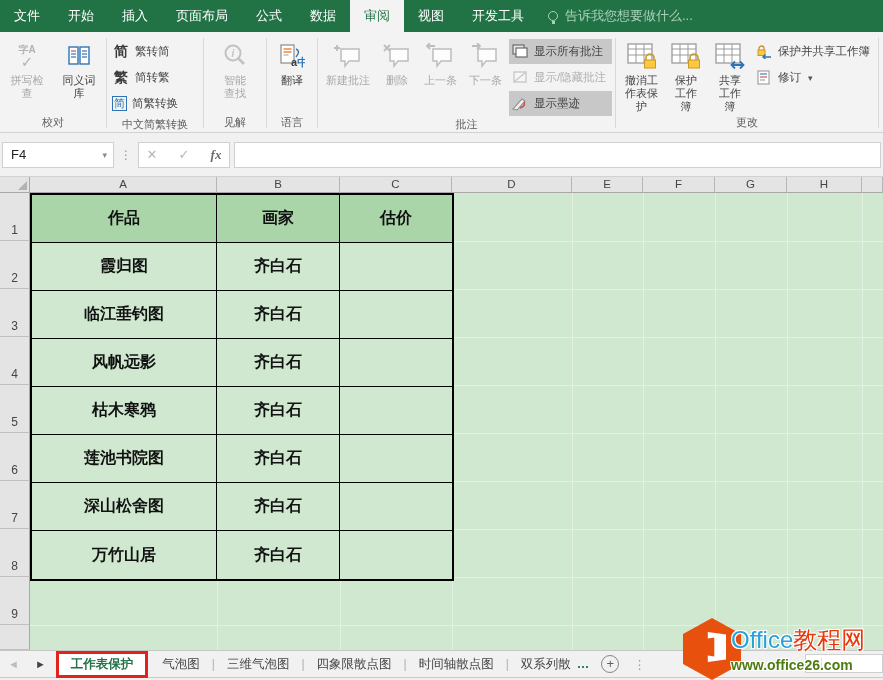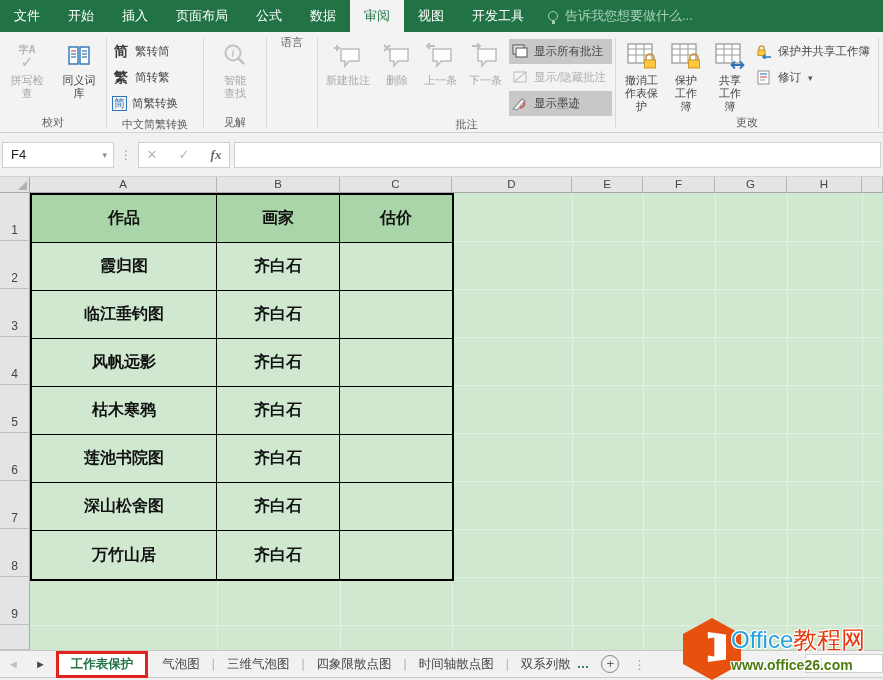--- a/index.html
+++ b/index.html
@@ -171,20 +171,35 @@
           </svg>
         </span>
         <span class="blabel"><span>智能</span><br><span>查找</span></span>
       </div>
     </div>
     <div class="glabel">见解</div>
   </div>
   <div class="vsep"></div>
 
   <div class="rgroup" style="width:50px">
+    <div class="gcontent" style="justify-content:center">
+      <div class="bigbtn">
+        <span class="iconbox">
+          <svg width="26" height="26" viewBox="0 0 26 26">
+            <rect x="2" y="2" width="13" height="18" fill="#fff" stroke="#8a8a8a" stroke-width="1.2"></rect>
+            <line x1="4.5" y1="6" x2="12.5" y2="6" stroke="#ed7d31" stroke-width="1.4"></line>
+            <line x1="4.5" y1="9" x2="12.5" y2="9" stroke="#ed7d31" stroke-width="1.4"></line>
+            <line x1="4.5" y1="12" x2="9.5" y2="12" stroke="#b0b0b0" stroke-width="1.2"></line>
+            <path d="M17 6 q5 2 0 8" fill="none" stroke="#2e74b5" stroke-width="1.4"></path>
+            <text x="12" y="23" font-size="11" fill="#404040" font-weight="bold">a<tspan fill="#2e74b5">中</tspan></text>
+          </svg>
+        </span>
+        <span class="blabel">翻译</span>
+      </div>
+    </div>
     <div class="glabel">语言</div>
   </div>
   <div class="vsep"></div>
 
   <div class="rgroup" style="width:297px">
     <div class="gcontent" style="gap:2px;justify-content:center">
       <div class="bigbtn disabled">
         <span class="iconbox">
           <svg width="30" height="26" viewBox="0 0 30 26">
             <path d="M8 6 h18 v12 h-10 l-4 5 v-5 h-4 z" fill="#fdfdfd" stroke="#bdbdbd" stroke-width="1.5"></path>

